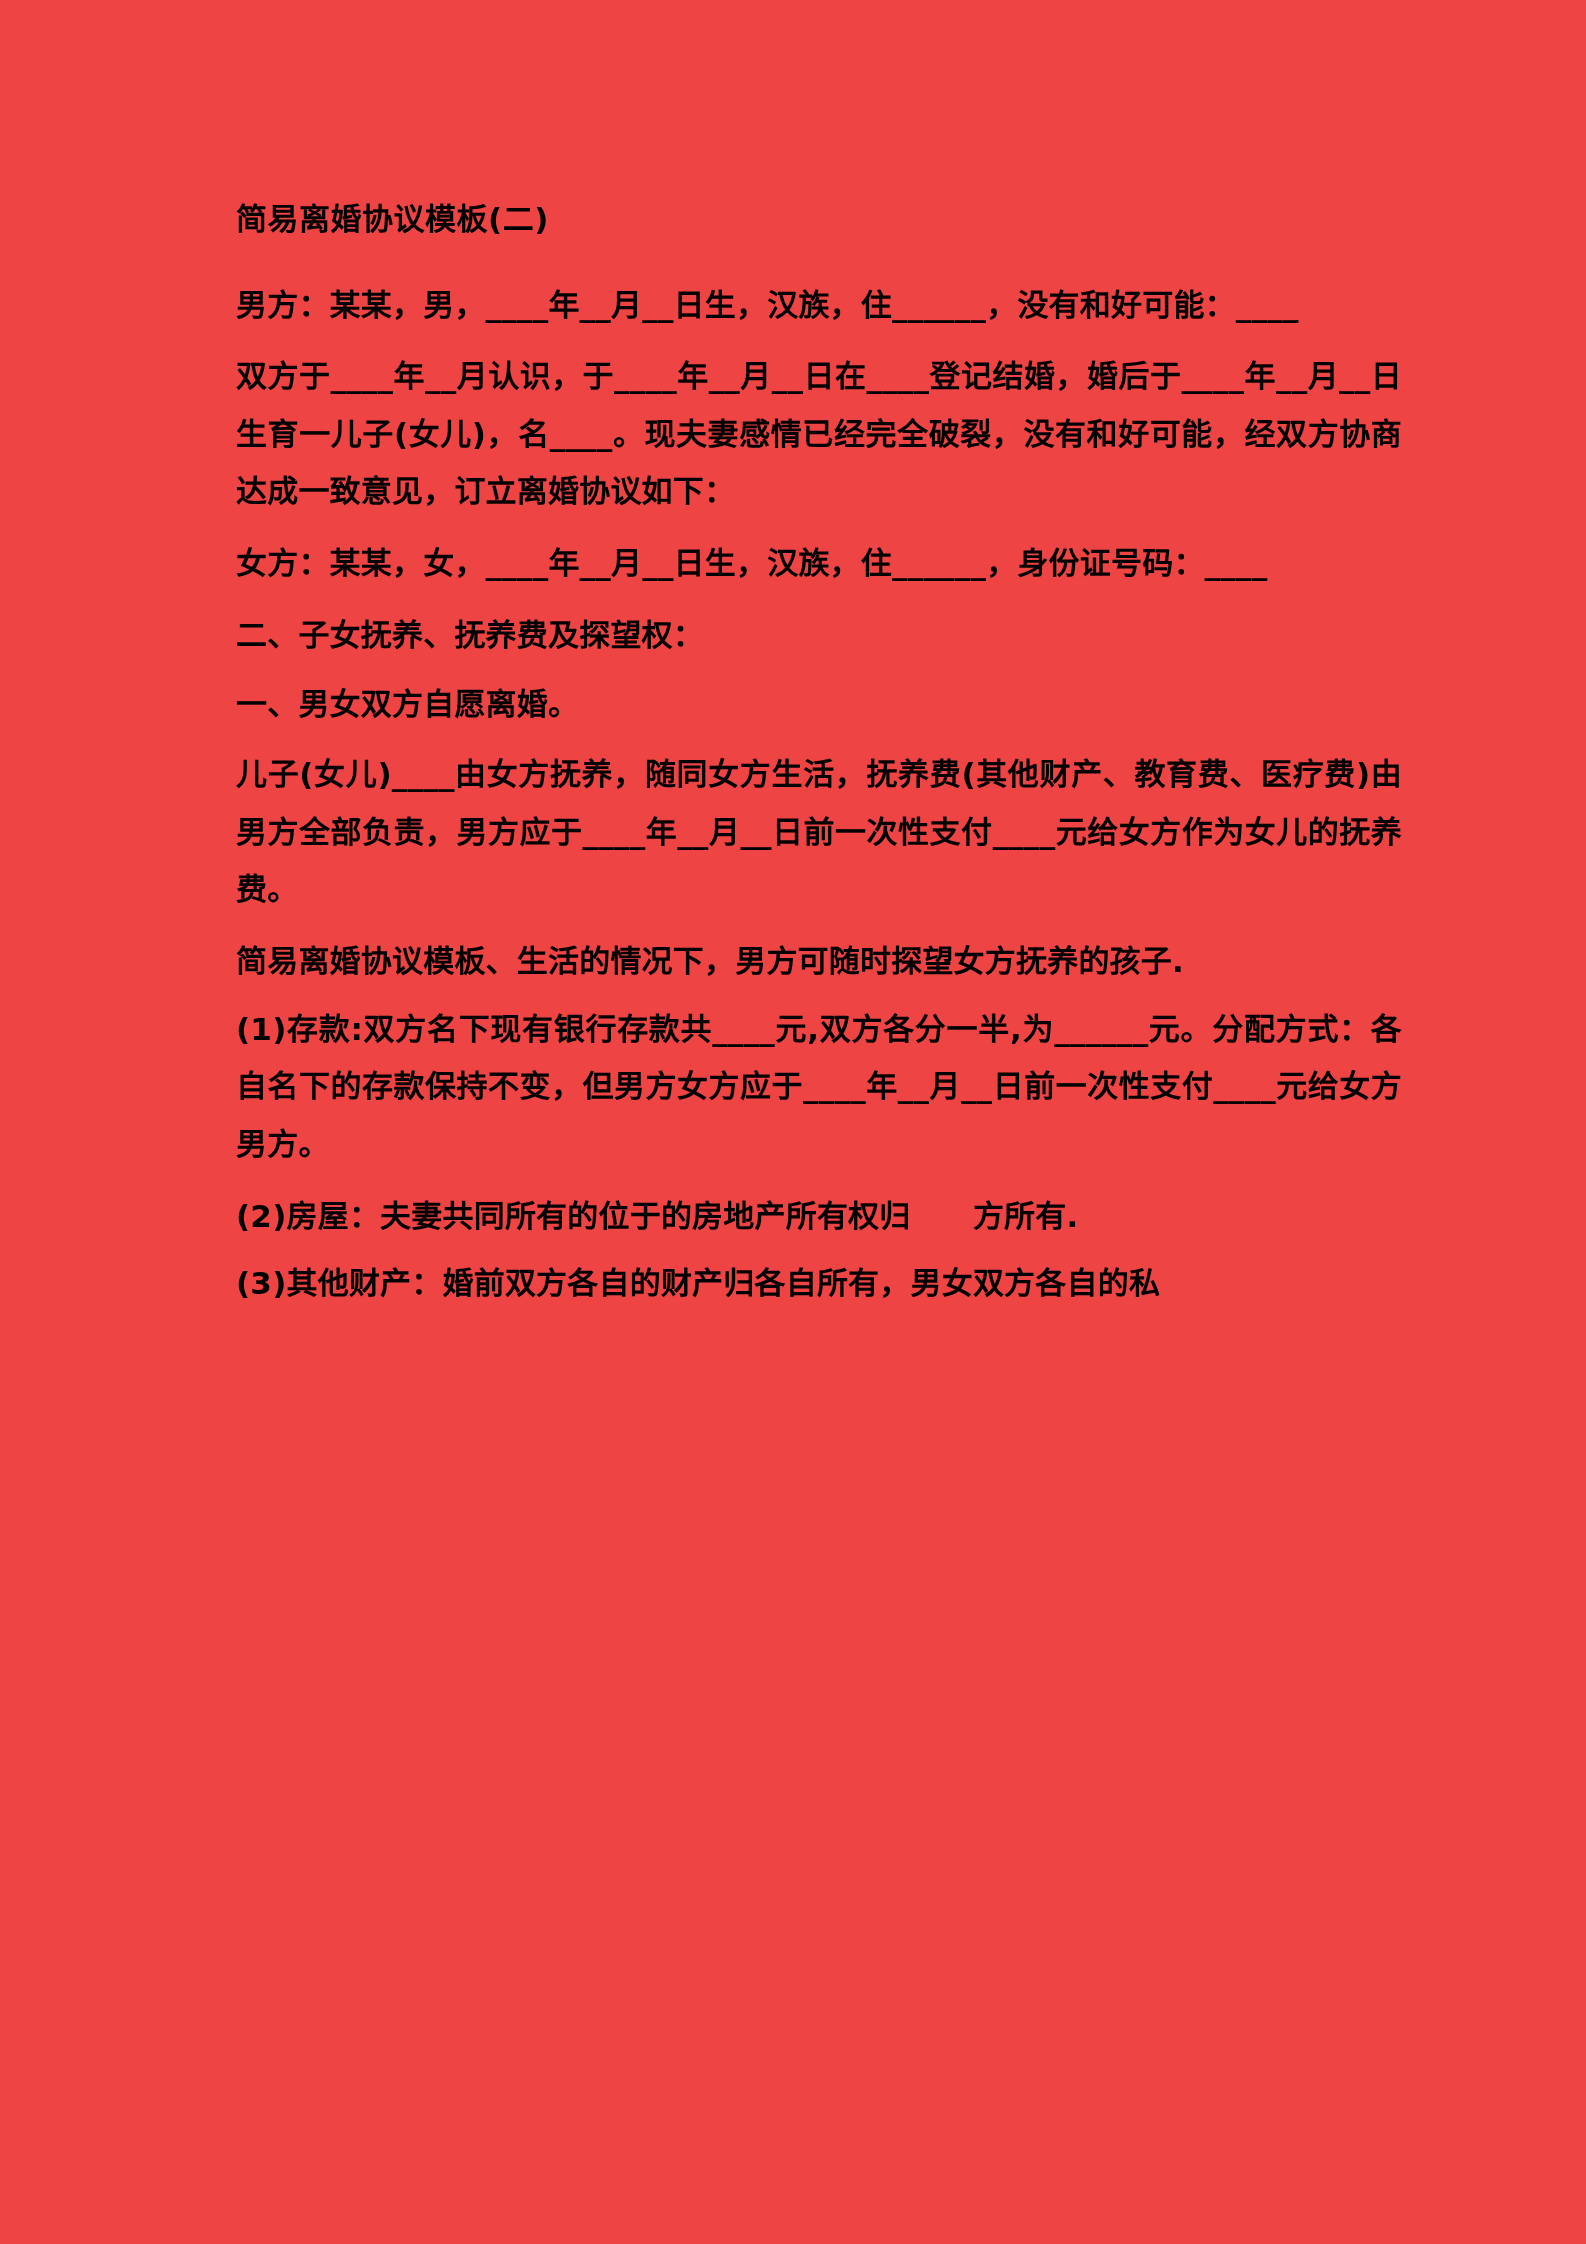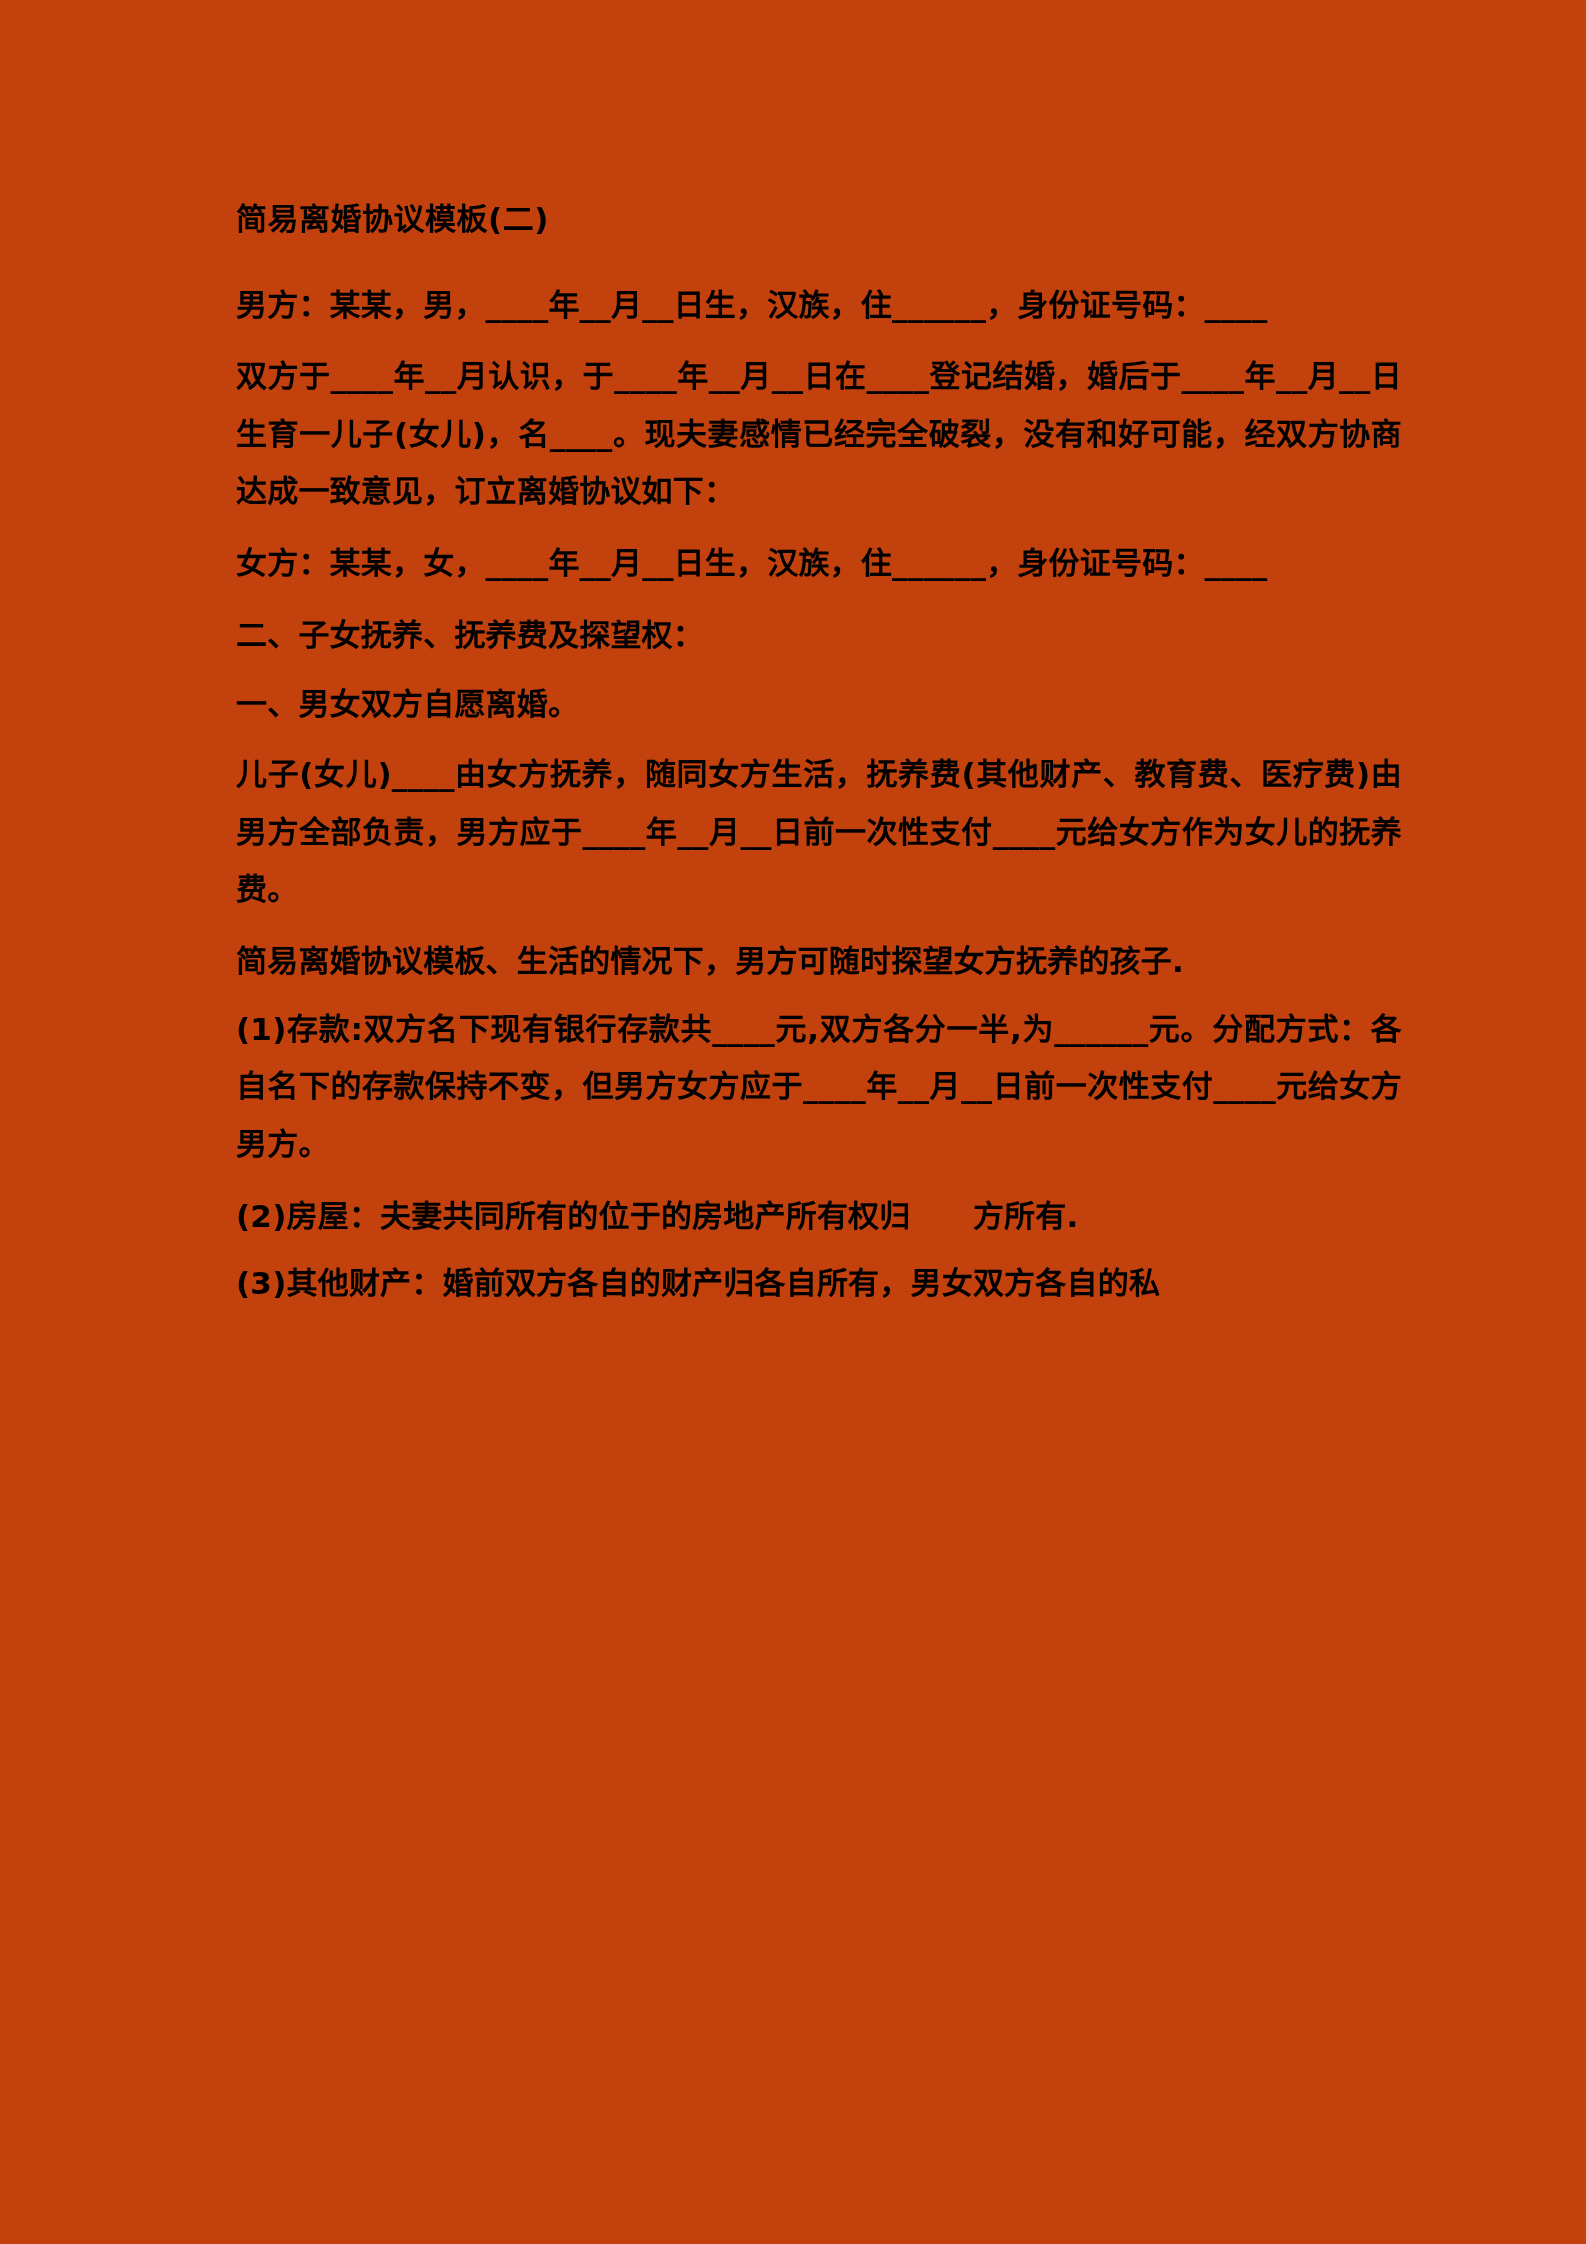--- a/index.html
+++ b/index.html
@@ -12,21 +12,21 @@
     height: 2244px;
     font-family: "DejaVu Sans", "Liberation Sans", sans-serif;
     color: #000000;
     overflow: hidden;
   }
   .page {
     box-sizing: border-box;
     width: 1586px;
     height: 2244px;
     padding: 196px 184px 8px 236px;
-    background: #c2410c;
+    background: #ef4444;
   }
   .doc-title {
     font-size: 31px;
     font-weight: 700;
     letter-spacing: 0.5px;
     line-height: 1.5;
     margin: 0 0 34px 0;
   }
   .para {
     font-size: 31px;
@@ -43,21 +43,21 @@
   }
   .para.heading {
     margin-bottom: 12px;
   }
 </style>
 </head>
 <body>
 
 <div class="page">
   <div class="doc-title">简易离婚协议模板(二)</div>
-  <p class="para">男方：某某，男，____年__月__日生，汉族，住______，身份证号码：____</p>
+  <p class="para">男方：某某，男，____年__月__日生，汉族，住______，没有和好可能：____</p>
   <p class="para">双方于____年__月认识，于____年__月__日在____登记结婚，婚后于____年__月__日生育一儿子(女儿)，名____。现夫妻感情已经完全破裂，没有和好可能，经双方协商达成一致意见，订立离婚协议如下：</p>
   <p class="para">女方：某某，女，____年__月__日生，汉族，住______，身份证号码：____</p>
   <p class="para heading">二、子女抚养、抚养费及探望权：</p>
   <p class="para heading">一、男女双方自愿离婚。</p>
   <p class="para">儿子(女儿)____由女方抚养，随同女方生活，抚养费(其他财产、教育费、医疗费)由男方全部负责，男方应于____年__月__日前一次性支付____元给女方作为女儿的抚养费。</p>
   <p class="para tight">简易离婚协议模板、生活的情况下，男方可随时探望女方抚养的孩子.</p>
   <p class="para">(1)存款:双方名下现有银行存款共____元,双方各分一半,为______元。分配方式：各自名下的存款保持不变，但男方女方应于____年__月__日前一次性支付____元给女方男方。</p>
   <p class="para tight">(2)房屋：夫妻共同所有的位于的房地产所有权归　　方所有.</p>
   <p class="para tight">(3)其他财产：婚前双方各自的财产归各自所有，男女双方各自的私</p>
 </div>

